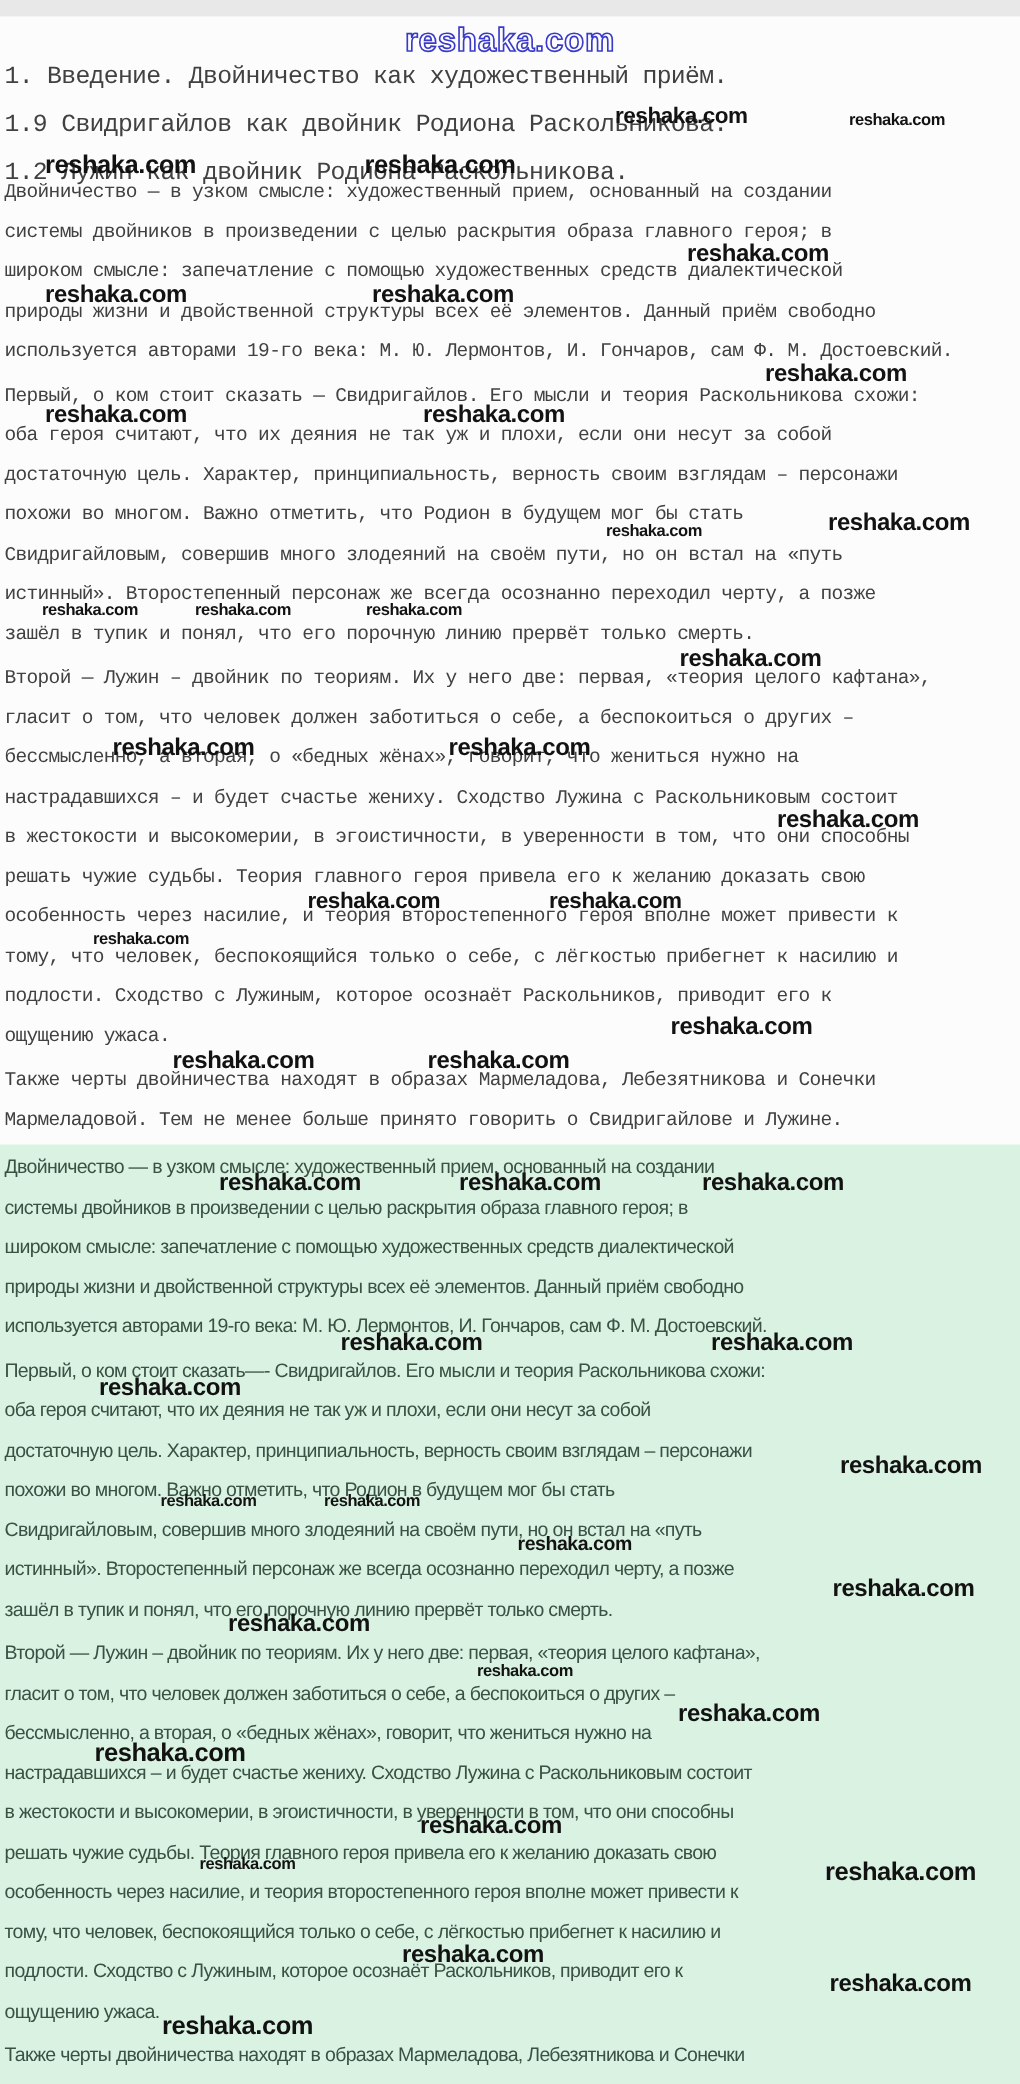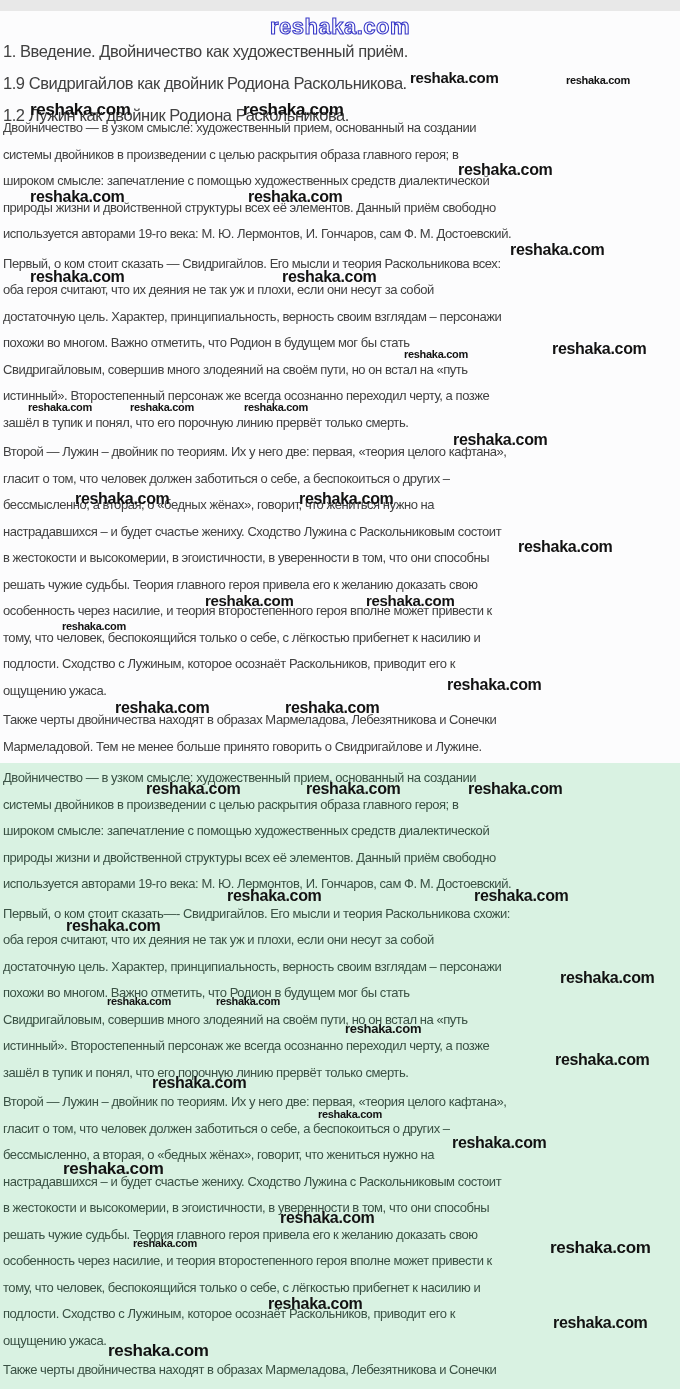--- a/index.html
+++ b/index.html
@@ -6,21 +6,21 @@
   .page {
     position:relative;
     width:680px; height:1389px;
     margin:11px auto;
     overflow:hidden;
     background:var(--page-bg, #fcfcfd);
     font-family:"Liberation Sans", sans-serif;
   }
   
   .sec { position:absolute; left:0; right:0; }
-  .sec.white { top:0; height:820px; background:var(--page-bg, #fcfcfd); }
+  .sec.white { top:0; height:820px; background:var(--page-bg, #fcfcfd);font-family:Liberation Mono, monospace; }
   .sec.green { top:752px; height:637px; background:var(--green-bg, #d9f2e2); }
 
   
   .wm-top {
     position:absolute; top:3px; left:0; width:100%;
     text-align:center;
     font-size:22px; font-weight:bold; letter-spacing:0.5px;
     color:rgba(255,255,255,0.08);
     -webkit-text-stroke:1.1px var(--wm-outline, #3a3ac8);
     z-index:5;
@@ -74,21 +74,21 @@
       </div>
     <div class="paras" id="white-paras">
         <div class="para">
           <div class="tline">Двойничество — в узком смысле: художественный прием, основанный на создании</div>
           <div class="tline">системы двойников в произведении с целью раскрытия образа главного героя; в</div>
           <div class="tline">широком смысле: запечатление с помощью художественных средств диалектической</div>
           <div class="tline">природы жизни и двойственной структуры всех её элементов. Данный приём свободно</div>
           <div class="tline">используется авторами 19-го века: М. Ю. Лермонтов, И. Гончаров, сам Ф. М. Достоевский.</div>
         </div>
         <div class="para">
-          <div class="tline">Первый, о ком стоит сказать — Свидригайлов. Его мысли и теория Раскольникова всех:</div>
+          <div class="tline">Первый, о ком стоит сказать — Свидригайлов. Его мысли и теория Раскольникова схожи:</div>
           <div class="tline">оба героя считают, что их деяния не так уж и плохи, если они несут за собой</div>
           <div class="tline">достаточную цель. Характер, принципиальность, верность своим взглядам – персонажи</div>
           <div class="tline">похожи во многом. Важно отметить, что Родион в будущем мог бы стать</div>
           <div class="tline">Свидригайловым, совершив много злодеяний на своём пути, но он встал на «путь</div>
           <div class="tline">истинный». Второстепенный персонаж же всегда осознанно переходил черту, а позже</div>
           <div class="tline">зашёл в тупик и понял, что его порочную линию прервёт только смерть.</div>
         </div>
         <div class="para">
           <div class="tline">Второй — Лужин – двойник по теориям. Их у него две: первая, «теория целого кафтана»,</div>
           <div class="tline">гласит о том, что человек должен заботиться о себе, а беспокоиться о других –</div>

